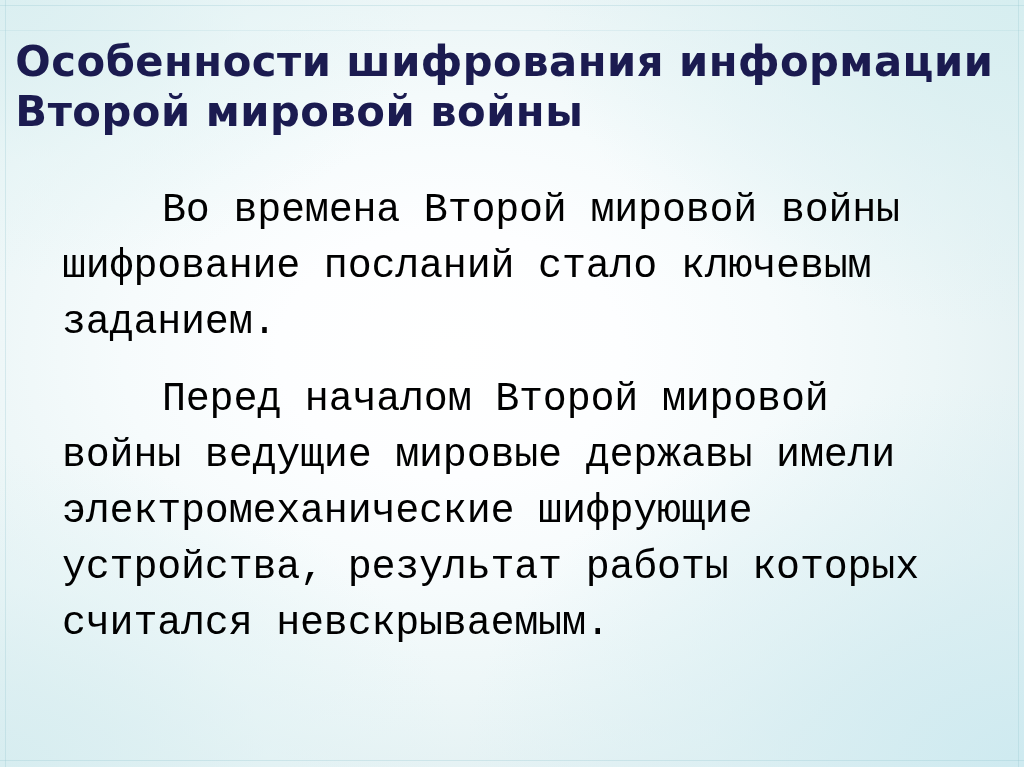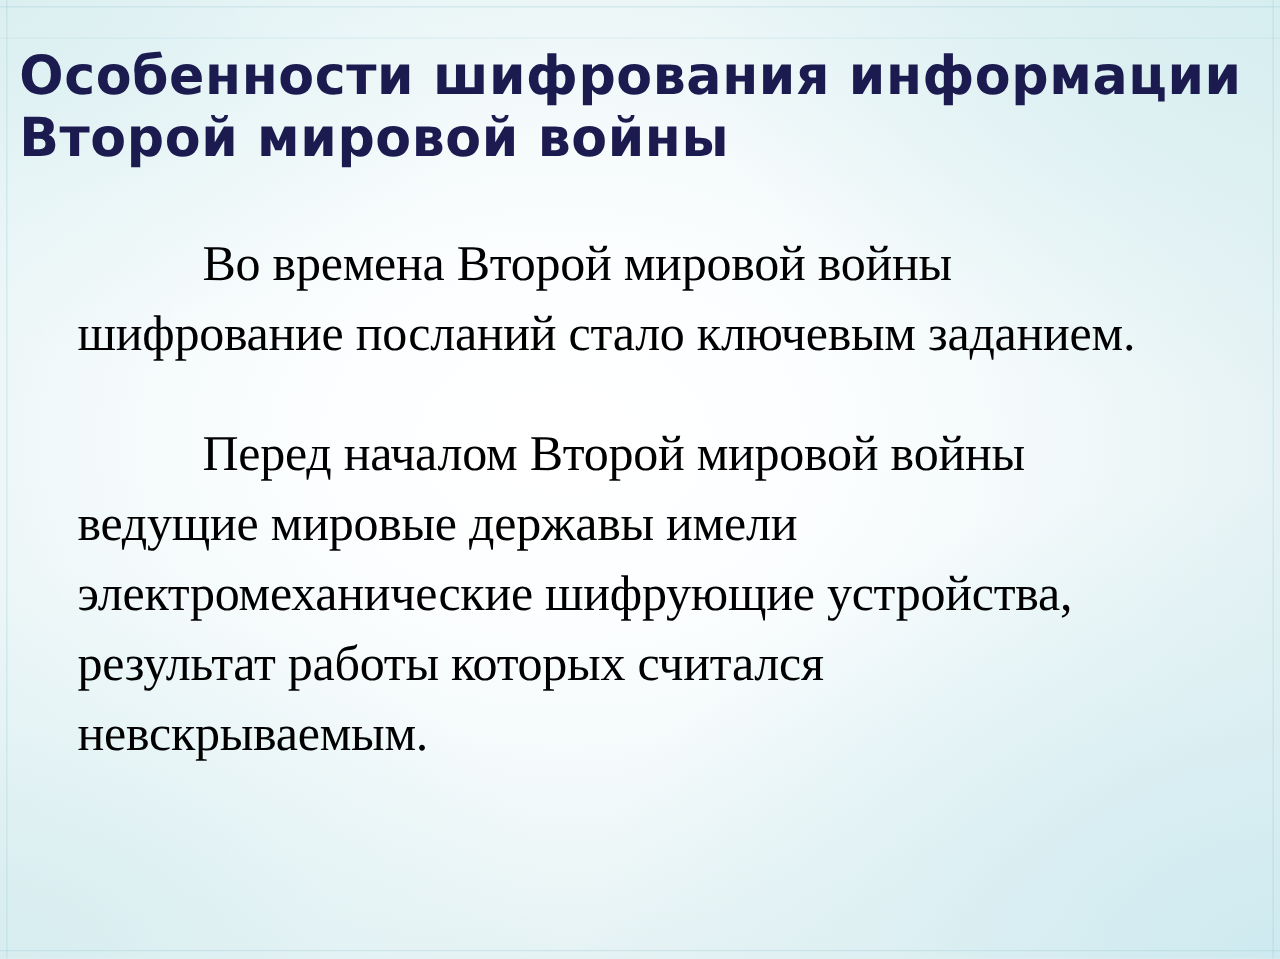--- a/index.html
+++ b/index.html
@@ -108,30 +108,30 @@
   
   #body-block {
     position: absolute;
     left: 62px;
     top: 183px;
     width: 880px;
     z-index: 5;
   }
   .para {
     color: #000000;
-    font-family: Liberation Serif, serif;
+    font-family: Liberation Mono, monospace;
     font-size: 40px;
     line-height: 56px;
     text-indent: 100px;
     letter-spacing: -0.2px;
     margin: 0;
     transform-origin: left top;
   }
   .para + .para {
-    margin-top: 40px;
+    margin-top: 21px;
   }
 </style>
 </head>
 <body>
 
 <div id="slide">
 
   <div class="bg-base"></div>
   <div class="bg-tint-tl"></div>
   <div class="bg-tint-tr"></div>

